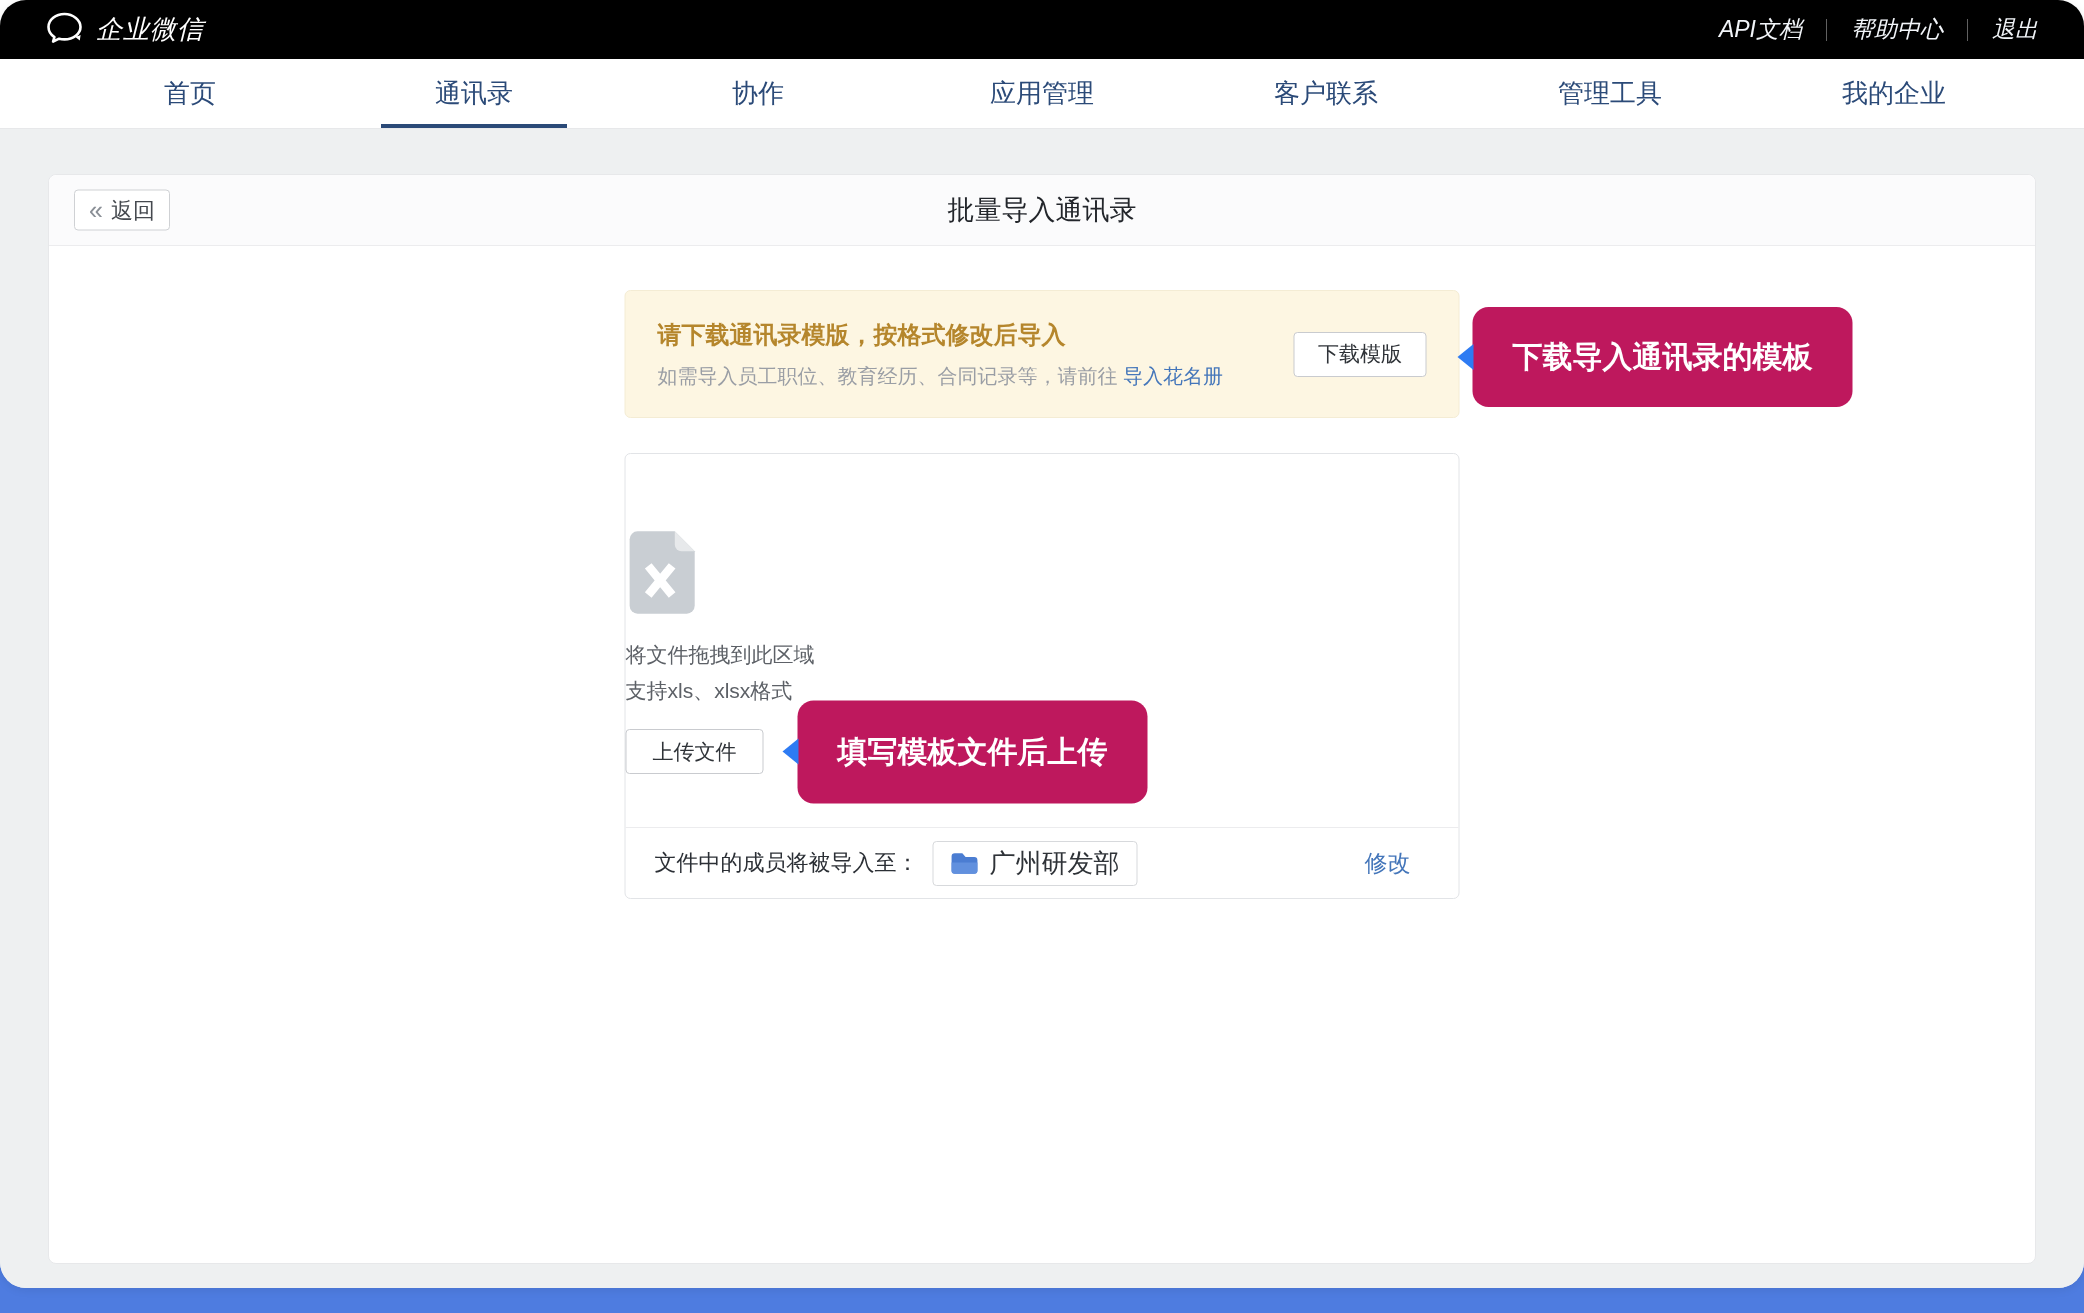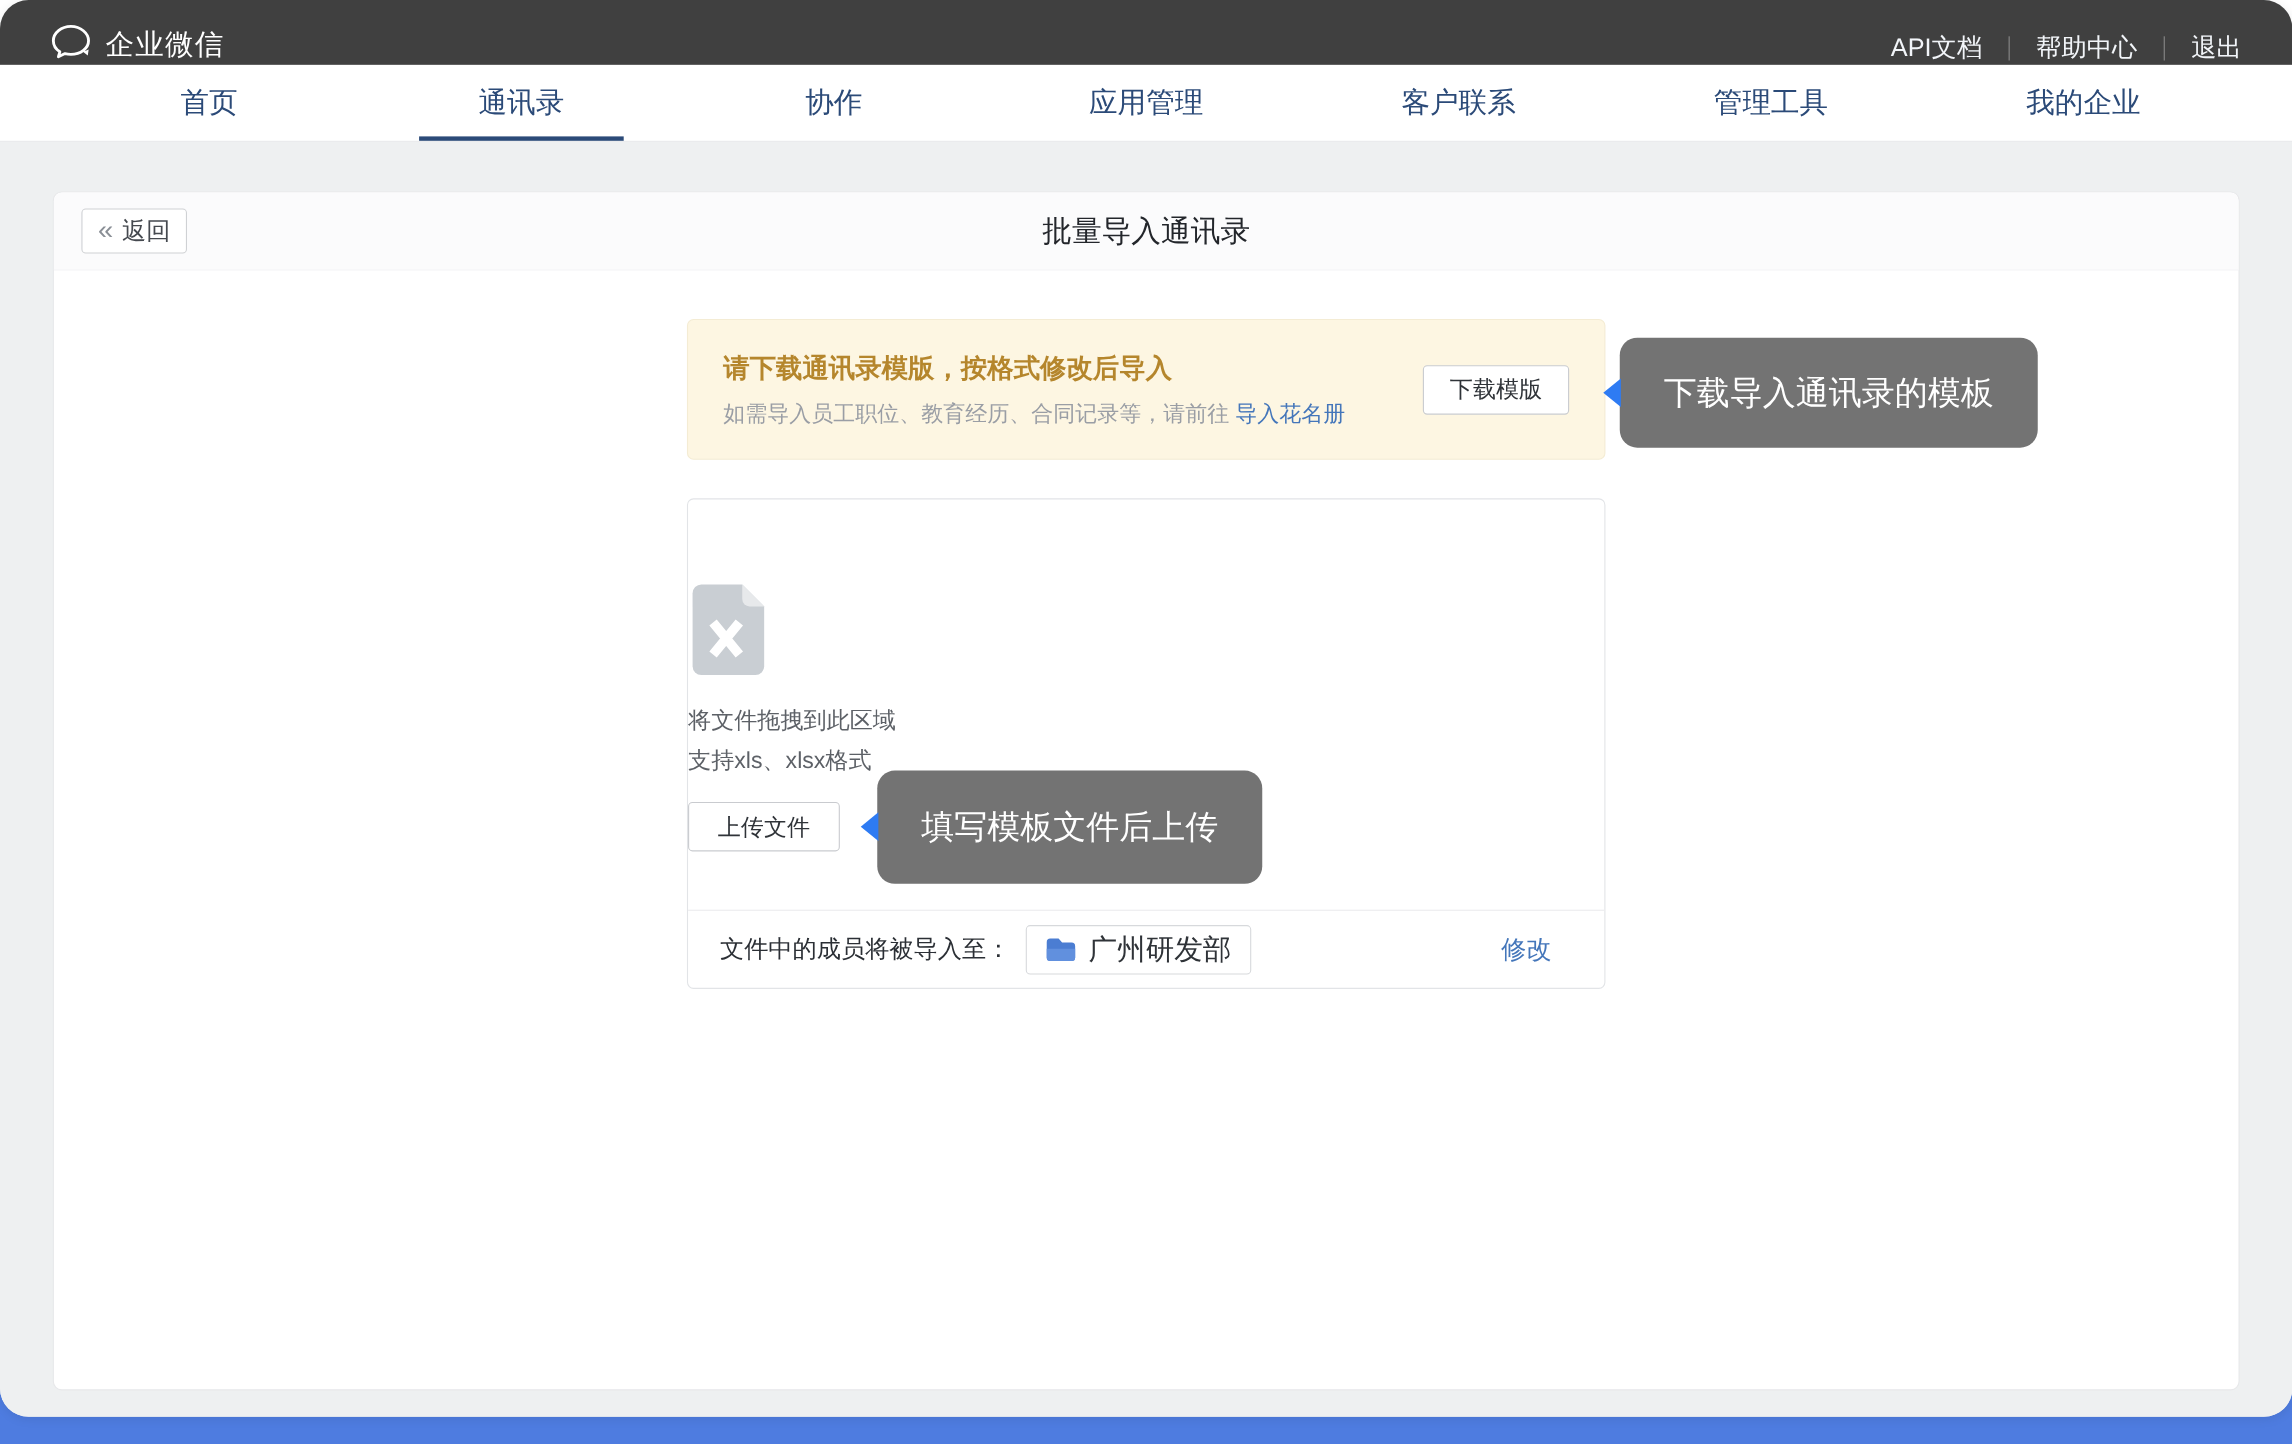--- a/index.html
+++ b/index.html
@@ -2,21 +2,21 @@
 <html><head>
 <meta charset="utf-8">
 <style>
   * { box-sizing: border-box; }
   html,body { margin:0; padding:0; background:#ffffff; font-family:"Liberation Sans","DejaVu Sans",sans-serif; }
   .screen { position:relative; width:2084px; height:1313px; background:#ffffff; overflow:hidden; }
   .blue-strip { position:absolute; left:0; bottom:0; width:100%; height:56px; background:#4e7ce0; }
   .window { position:absolute; top:0; left:0; width:2084px; height:1288px; border-radius:26px; overflow:hidden; background:#eef0f1; box-shadow:0 2px 10px rgba(0,0,0,0.08); }
 
   
-  .topbar { height:59px; background:#404040; display:flex; align-items:flex-end; padding:0 46px; }
+  .topbar { height:59px; background:#000000; display:flex; align-items:center; padding:0 46px;font-style:italic; }
   .brand { display:flex; align-items:center; gap:13px; cursor:pointer; }
   .brand-text { color:#ffffff; font-size:26px; letter-spacing:1px; }
   .topbar-links { margin-left:auto; display:flex; align-items:center; }
   .topbar-links a { color:#f2f5f9; font-size:23px; text-decoration:none; cursor:pointer; }
   .tdiv { width:1px; height:22px; background:rgba(255,255,255,0.38); margin:0 24px; }
 
   
   .nav { height:70px; background:#ffffff; border-bottom:1px solid #e7e8ea; }
   .nav-inner { margin:0 48px; height:100%; display:flex; }
   .nav-item { flex:1; display:flex; align-items:center; justify-content:center; font-size:26px; color:#2b4a78; cursor:pointer; position:relative;text-align:center; }
@@ -36,21 +36,21 @@
   .notice { margin-top:44px; height:128px; background:#fdf6e2; border:1px solid #f4ecd4; border-radius:6px; display:flex; align-items:center; padding:0 32px; position:relative; }
   .notice-text { flex:1; }
   .notice-title { font-size:24px; font-weight:700; color:#b5862c; margin-bottom:12px; }
   .notice-sub { font-size:20px; color:#9a9ea5; }
   .link { color:#4476ba; text-decoration:none; cursor:pointer; }
 
   .btn { background:#ffffff; border:1px solid #c9cbcf; border-radius:4px; font-size:21px; color:#2f3338; font-family:inherit; cursor:pointer; display:flex; align-items:center; justify-content:center; }
   .download-btn { width:133px; height:45px; margin-left:30px; flex:none; }
 
   
-  .callout { position:absolute; height:100px; background:#737373; color:#ffffff; font-size:30px; font-weight:400; border-radius:16px; display:flex; align-items:center; padding:0 40px; white-space:nowrap; z-index:5; }
+  .callout { position:absolute; height:100px; background:#be185d; color:#ffffff; font-size:30px; font-weight:700; border-radius:16px; display:flex; align-items:center; padding:0 40px; white-space:nowrap; z-index:5; }
   .callout::before { content:""; position:absolute; left:-15px; top:50%; transform:translateY(-50%); width:0; height:0; border-style:solid; border-width:13px 16px 13px 0; border-color:transparent #2e7bf3 transparent transparent; }
   .callout1 { left:calc(100% + 14px); top:16px; }
   .callout2 { left:calc(100% + 34px); top:50%; transform:translateY(-50%); height:103px; }
 
   
   .upload-card { margin-top:35px; height:446px; background:#ffffff; border:1px solid #e2e4e7; border-radius:6px; position:relative; display:flex; flex-direction:column; align-items:flex-start; }
   .excel-icon { margin-top:76px; line-height:0; }
   .drag-text { margin-top:26px; font-size:21px; color:#5d6167; }
   .format-text { margin-top:8px; font-size:21px; color:#5d6167; }
   .upload-btn-wrap { position:relative; margin-top:24px; }

